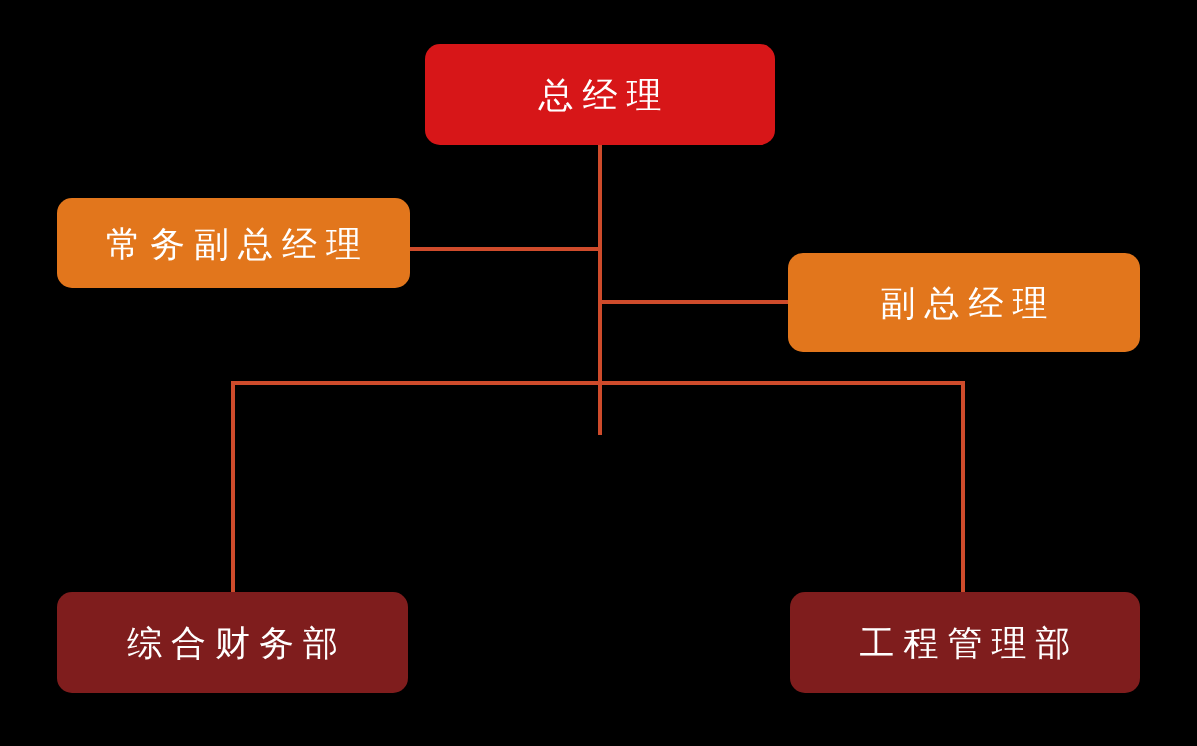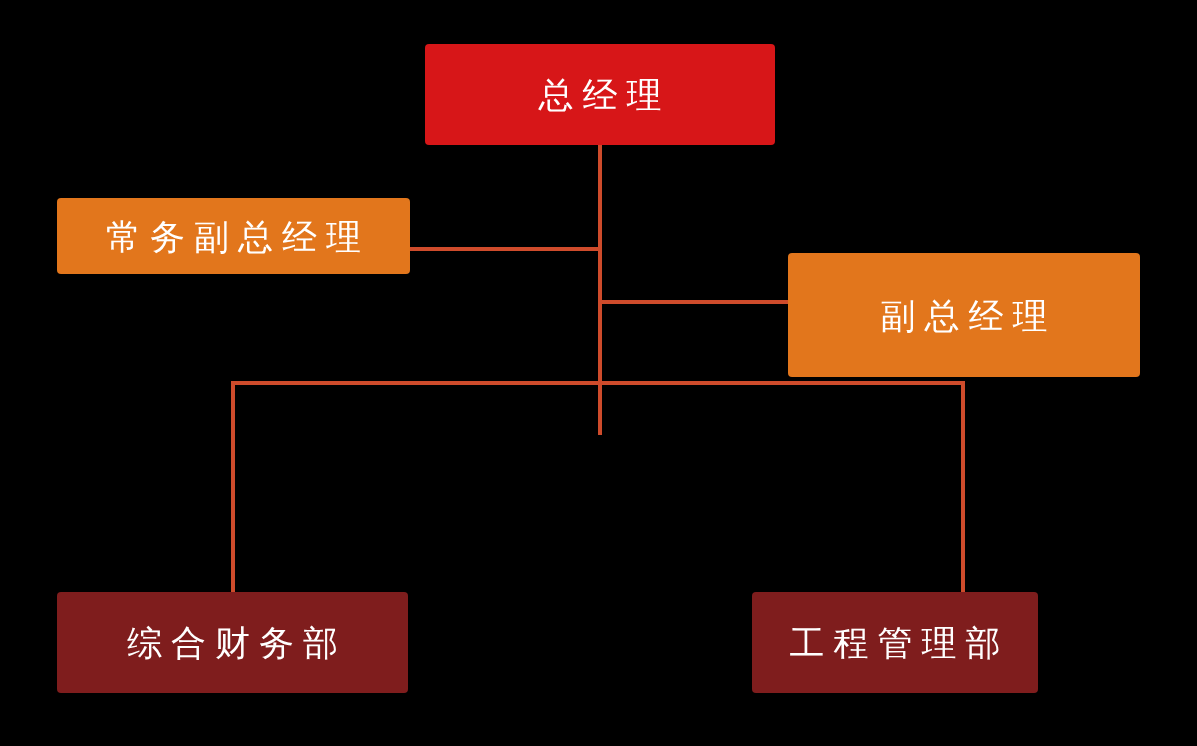--- a/index.html
+++ b/index.html
@@ -12,45 +12,45 @@
   }
   .stage {
     position: relative;
     width: 1197px;
     height: 746px;
     background: #000000;
     overflow: hidden;
   }
   .node {
     position: absolute;
-    border-radius: 4px;
+    border-radius: 15px;
     display: flex;
     align-items: center;
     justify-content: center;
     box-sizing: border-box;
   }
   .node .label {
     color: #ffffff;
     font-size: 35px;
     font-weight: 400;
     letter-spacing: 9px;
     text-indent: 9px;
     white-space: nowrap;
     line-height: 1;
   }
   .level1 { background: #d71618; }
   .level2 { background: #e2761c; }
   .level3 { background: #7f1d1d; }
 
   #node-general-manager           { left: 425px; top: 44px;  width: 350px; height: 101px; }
-  #node-executive-deputy-gm       { left: 57px;  top: 198px; width: 353px; height: 76px; }
-  #node-deputy-gm                 { left: 788px; top: 253px; width: 352px; height: 124px;  }
+  #node-executive-deputy-gm       { left: 57px;  top: 198px; width: 353px; height: 90px; }
+  #node-deputy-gm                 { left: 788px; top: 253px; width: 352px; height: 99px;  }
   #node-gm-assistant              { left: 428px; top: 435px; width: 350px; height: 102px; }
   #node-finance-department        { left: 57px;  top: 592px; width: 351px; height: 101px; }
-  #node-engineering-department    { left: 752px; top: 592px; width: 286px; height: 101px; text-align: right; }
+  #node-engineering-department    { left: 790px; top: 592px; width: 350px; height: 101px; text-align: right; }
 
   .connector {
     position: absolute;
     background: #ce4b2b;
   }
   #conn-trunk        { left: 598px; top: 145px; width: 4px;   height: 290px; }
   #conn-branch-left  { left: 410px; top: 247px; width: 192px; height: 4px;   }
   #conn-branch-right { left: 598px; top: 300px; width: 190px; height: 4px;   }
   #conn-bottom-bar   { left: 231px; top: 381px; width: 734px; height: 4px;   }
   #conn-drop-left    { left: 231px; top: 383px; width: 4px;   height: 209px; }

